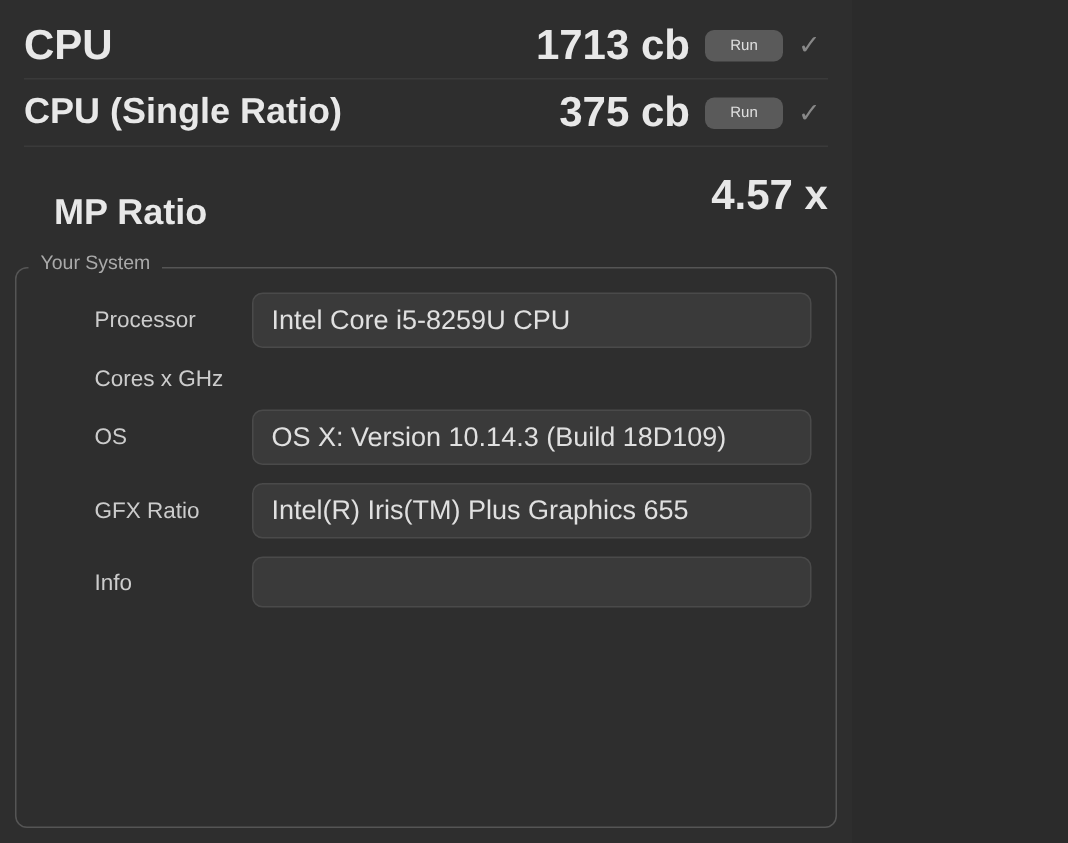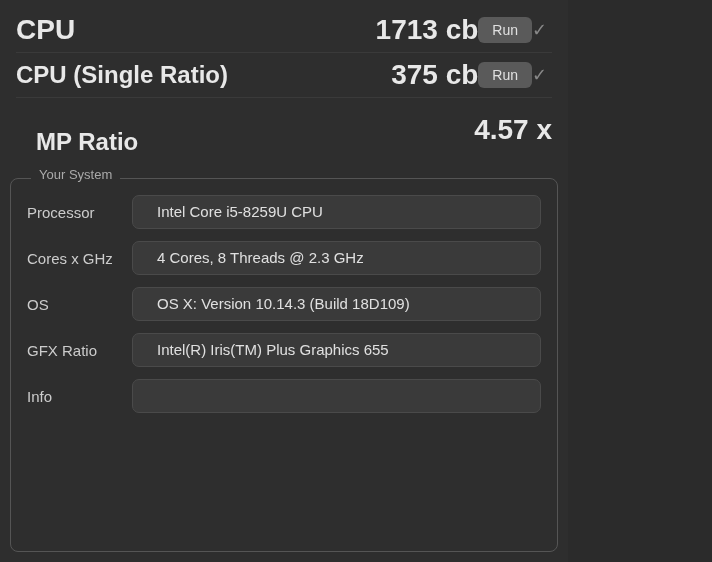--- a/index.html
+++ b/index.html
@@ -57,41 +57,42 @@
     .metric-label.mp-ratio {
       font-size: 24px;
       font-weight: 700;
       padding-left: 20px;
       margin-top: 24px;
     }
 
     .metric-right {
       display: flex;
       align-items: center;
+      gap: 10px;
     }
 
     .metric-value {
       font-size: 28px;
       font-weight: 700;
       color: #e8e8e8;
       text-align: right;
       min-width: 120px;
     }
 
     .metric-value.mp {
       min-width: 160px;
     }
 
     .run-button {
       background-color: #5a5a5a;
       color: #e0e0e0;
       border: none;
       border-radius: 6px;
       padding: 5px 14px;
-      font-size: 14px;
+      font-size: 10px;
       cursor: pointer;
       font-family: inherit;
       min-width: 52px;
     }
 
     .checkmark {
       font-size: 18px;
       color: #888;
       min-width: 20px;
     }
@@ -102,21 +103,21 @@
       border: 1px solid #555;
       border-radius: 8px;
       padding: 16px 16px 12px 16px;
       position: relative;
       flex: 1;
     }
 
     .section-title {
       position: absolute;
       top: -12px;
-      left: 20px;
+      left: 8px;
       background-color: #2e2e2e;
       padding: 0 8px;
       font-size: 13px;
       color: #aaa;
       font-weight: 500;
     }
 
     .system-row {
       display: flex;
       align-items: center;
@@ -126,29 +127,30 @@
     .system-row:last-child {
       margin-bottom: 0;
       align-items: center;
     }
 
     .system-key {
       font-size: 15px;
       color: #ccc;
       min-width: 105px;
       font-weight: 500;
+      margin-left: 36px;
     }
 
     .system-value-box {
       flex: 1;
       background-color: #3a3a3a;
       border: 1px solid #4a4a4a;
       border-radius: 7px;
-      padding: 7px 24px;
-      font-size: 15px;
+      padding: 7px 12px;
+      font-size: 18px;
       color: #e0e0e0;
       min-height: 34px;
     }
   </style>
 </head>
 <body>
 
 <div class="main-container">
 
   <div class="metrics-section">
@@ -183,21 +185,20 @@
   <div class="system-section">
     <span class="section-title">Your System</span>
 
     <div id="system-rows-container">
         <div class="system-row">
           <span class="system-key">Processor</span>
           <div class="system-value-box">Intel Core i5-8259U CPU</div>
         </div>
         <div class="system-row">
           <span class="system-key">Cores x GHz</span>
-          <div class="system-value-box">4 Cores, 8 Threads @ 2.3 GHz</div>
         </div>
         <div class="system-row">
           <span class="system-key">OS</span>
           <div class="system-value-box">OS X: Version 10.14.3 (Build 18D109)</div>
         </div>
         <div class="system-row">
           <span class="system-key">GFX Ratio</span>
           <div class="system-value-box">Intel(R) Iris(TM) Plus Graphics 655</div>
         </div>
         <div class="system-row">

